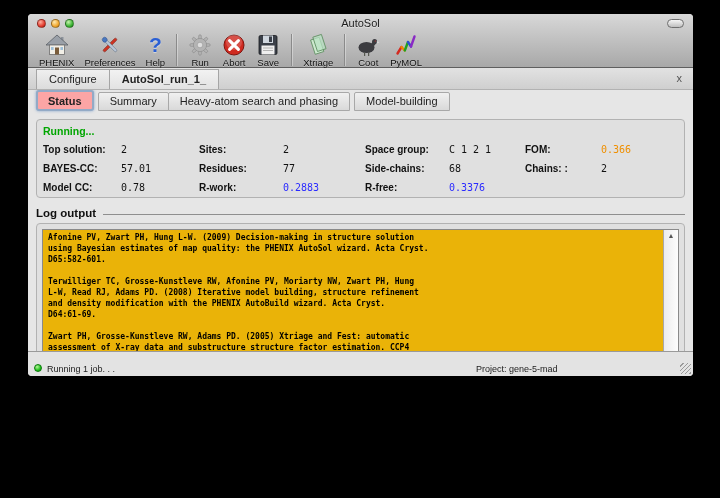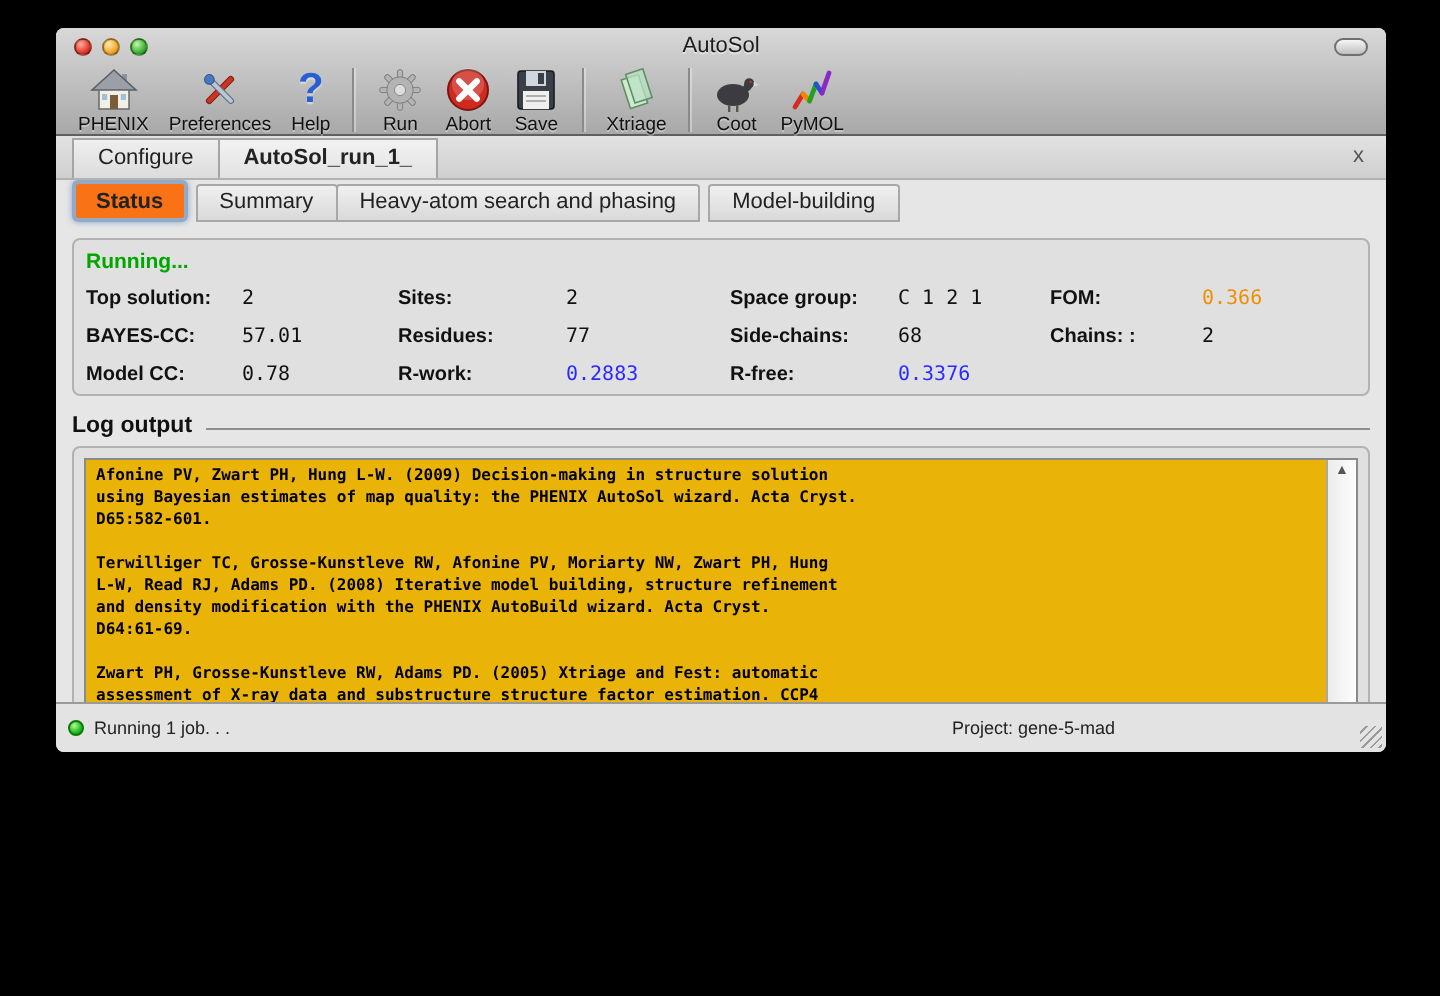--- a/index.html
+++ b/index.html
@@ -31,21 +31,21 @@
 
   
   .tabrow1 { height:22px; background:linear-gradient(#e2e2e2,#cfcfcf); border-bottom:1px solid #b2b2b2; display:flex; align-items:flex-end; padding:0 0 0 8px; position:relative; }
   .tab1 { font-size:11px; padding:3px 12px 4px 12px; border:1px solid #a5a5a5; border-bottom:none; background:linear-gradient(#efefef,#dcdcdc); margin-right:-1px; color:#222; }
   .tab1.active { font-weight:bold; background:linear-gradient(#f2f2f2,#e2e2e2); }
   .tab-close { position:absolute; right:8px; top:4px; font-size:11px; color:#555; line-height:11px; padding:1px 3px; cursor:default; }
 
   
   .tabrow2 { height:21px; background:#e6e6e6; display:flex; align-items:flex-end; padding:1px 0 0 8px; }
   .tab2 { font-size:11px; padding:2px 11px 3px 11px; border:1px solid #a8a8a8; background:linear-gradient(#f0f0f0,#d9d9d9); margin-right:-1px; color:#222; border-radius:2px 2px 0 0; }
-  .tab2.active { font-weight:bold; background:#f97316; border:2px solid #93aac6; box-shadow:0 0 3px rgba(110,150,200,.8); padding:3px 10px 2px 10px; margin-right:4px; border-radius:3px; }
+  .tab2.active { font-weight:bold; background:#fca5a5; border:2px solid #93aac6; box-shadow:0 0 3px rgba(110,150,200,.8); padding:3px 10px 2px 10px; margin-right:4px; border-radius:3px; }
   .tab2.gap { margin-right:4px; }
 
   
   .content { padding:4px 8px 0 8px; }
   .section-header { display:flex; align-items:center; margin-top:2px; }
   .section-header .hd { font-size:11.5px; font-weight:bold; color:#111; white-space:nowrap; }
   .section-header .rule { flex:1; border-top:1px solid #8f8f8f; margin-left:7px; margin-top:2px; }
 
   .status-panel { margin-top:4px; border:1px solid #b2b2b2; border-radius:4px; background:#e0e0e0; padding:5px 6px 4px 6px; height:79px; }
   .running { color:#00a600; font-weight:bold; font-size:10.5px; height:15px; }
@@ -66,21 +66,21 @@
   .sb-thumb { position:absolute; left:2px; bottom:14px; width:10px; height:17px; border-radius:5px;
     background:linear-gradient(to right,#a8c8f2,#4a7fd4 60%,#2f5fb4); border:1px solid #3a66b0; }
 
   .log-buttons { display:flex; gap:6px; margin-top:3px; }
   .btn { display:flex; align-items:center; gap:7px; height:26px; padding:0 14px 0 7px;
     background:linear-gradient(#fdfdfd,#d9d9d9); border:1px solid #8a8a8a; border-radius:3px;
     font-size:11px; font-weight:bold; color:#111; cursor:default; }
 
   
   .statusbar { position:absolute; left:0; right:0; bottom:0; height:14px; background:#e3e3e3; border-top:1px solid #9a9a9a;
-    display:flex; align-items:center; font-size:9px; color:#222; padding:12px 6px; }
+    display:flex; font-size:9px; color:#222; padding:12px 6px; }
   .job-dot { width:8px; height:8px; border-radius:50%; margin-right:5px;
     background:radial-gradient(circle at 35% 30%, #b6f79a, #22c11d 60%, #0f8a0e); border:1px solid #0a7a0a; }
   .project-label { position:absolute; left:448px; }
   .resize-grip { position:absolute; right:2px; bottom:2px; width:11px; height:11px;
     background:repeating-linear-gradient(135deg, transparent 0 2px, #9a9a9a 2px 3px); }
 </style>
 </head>
 <body>
 
 <div class="window">

